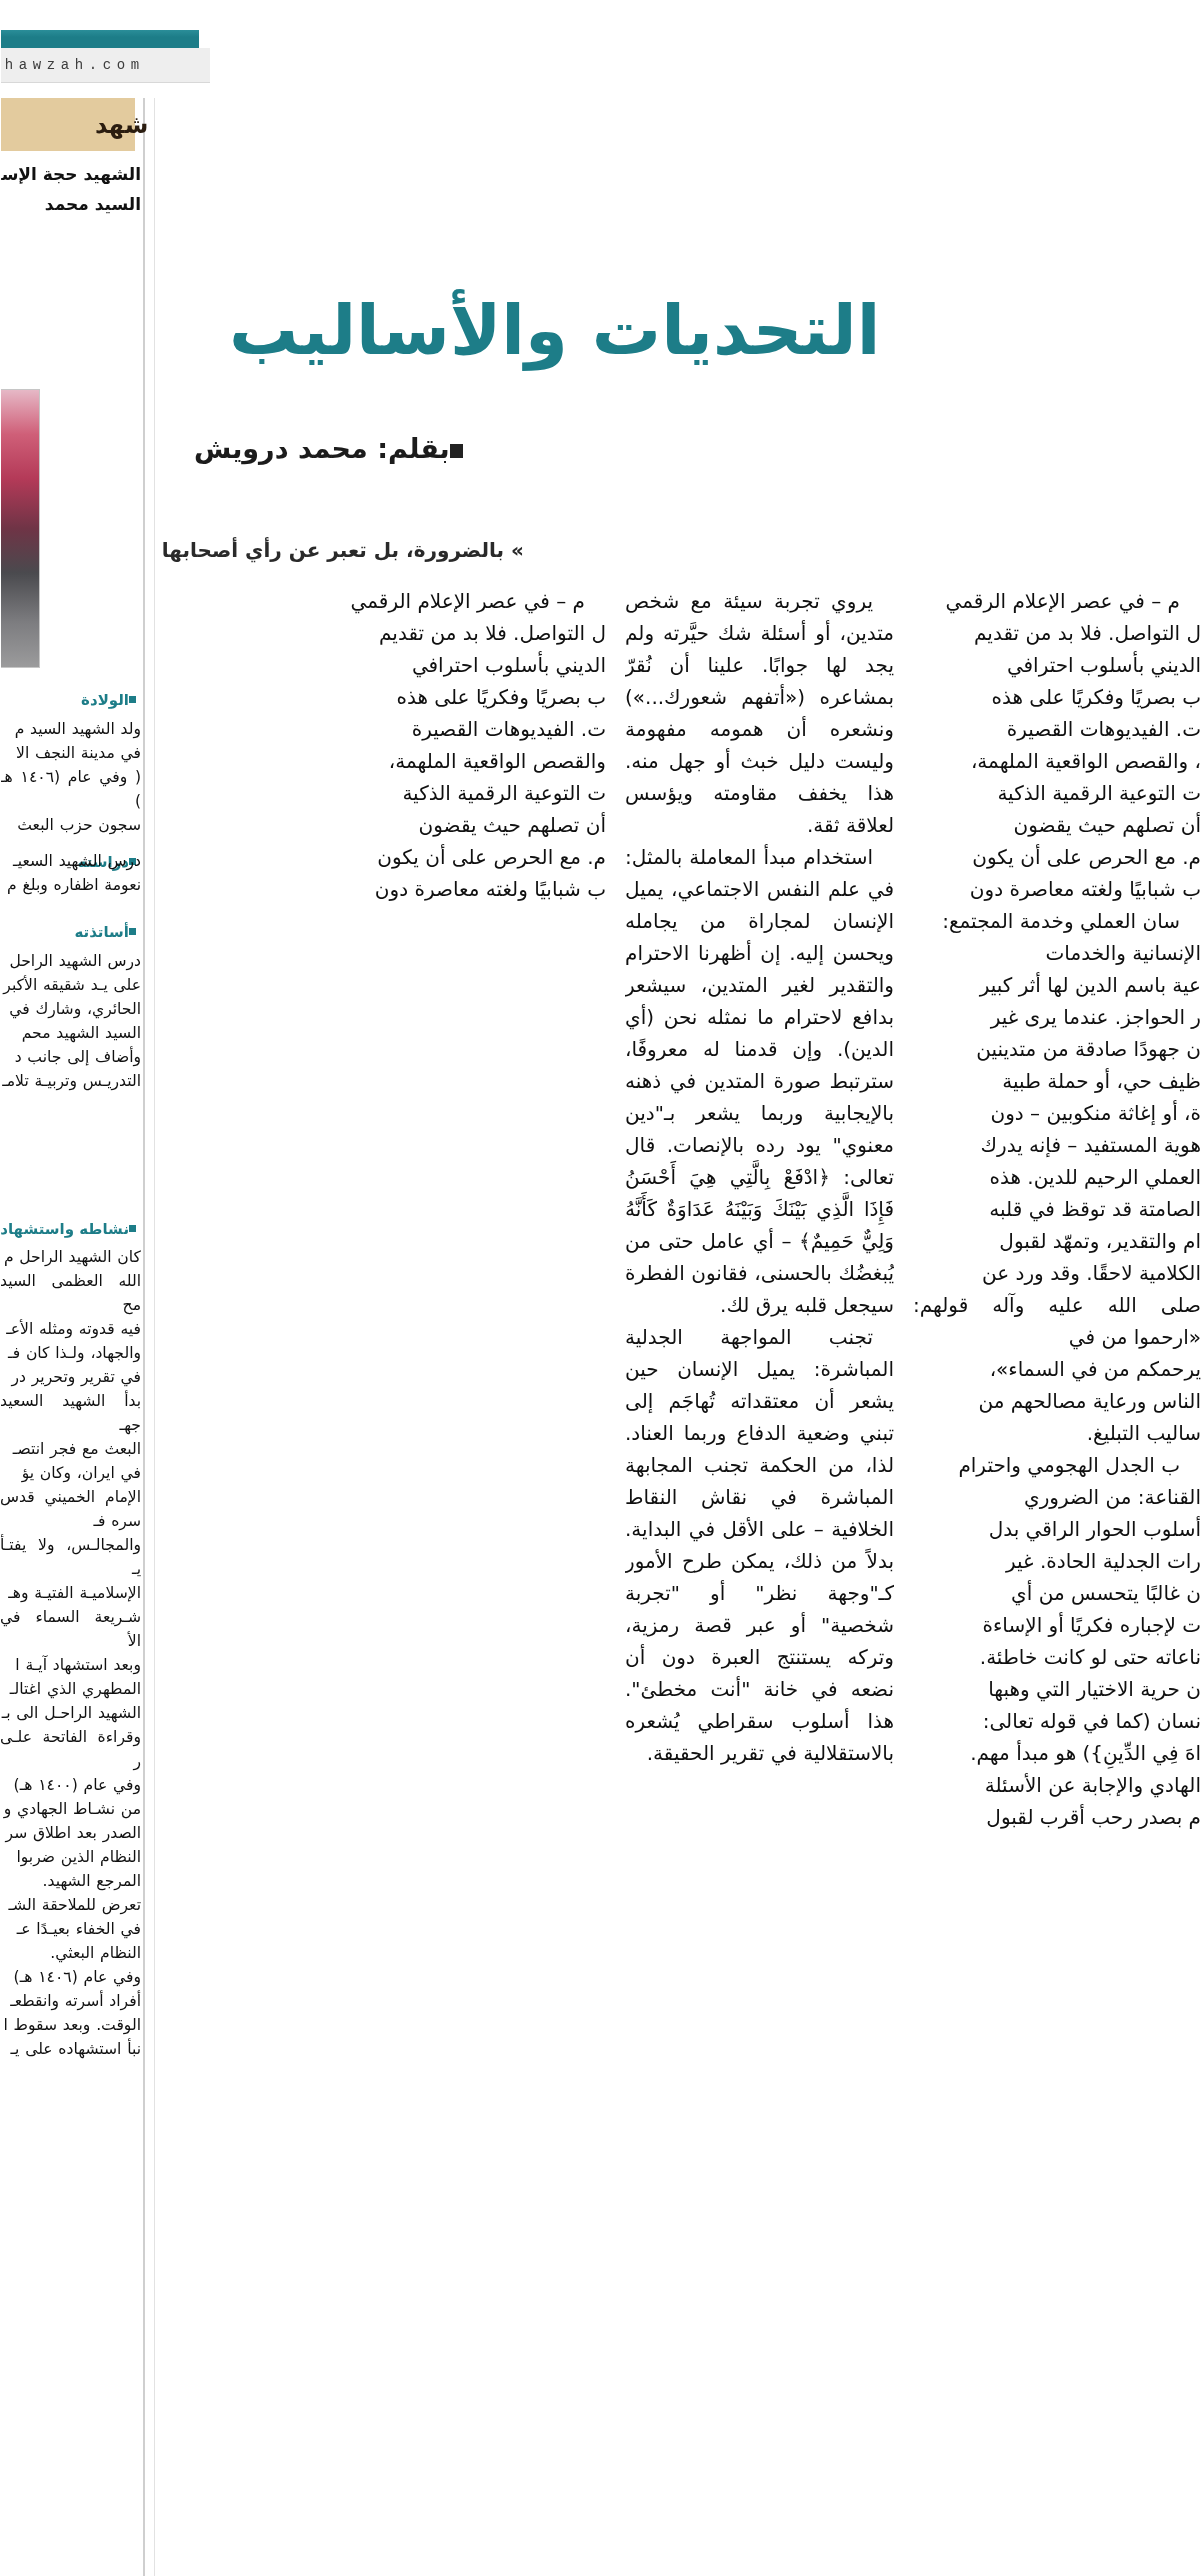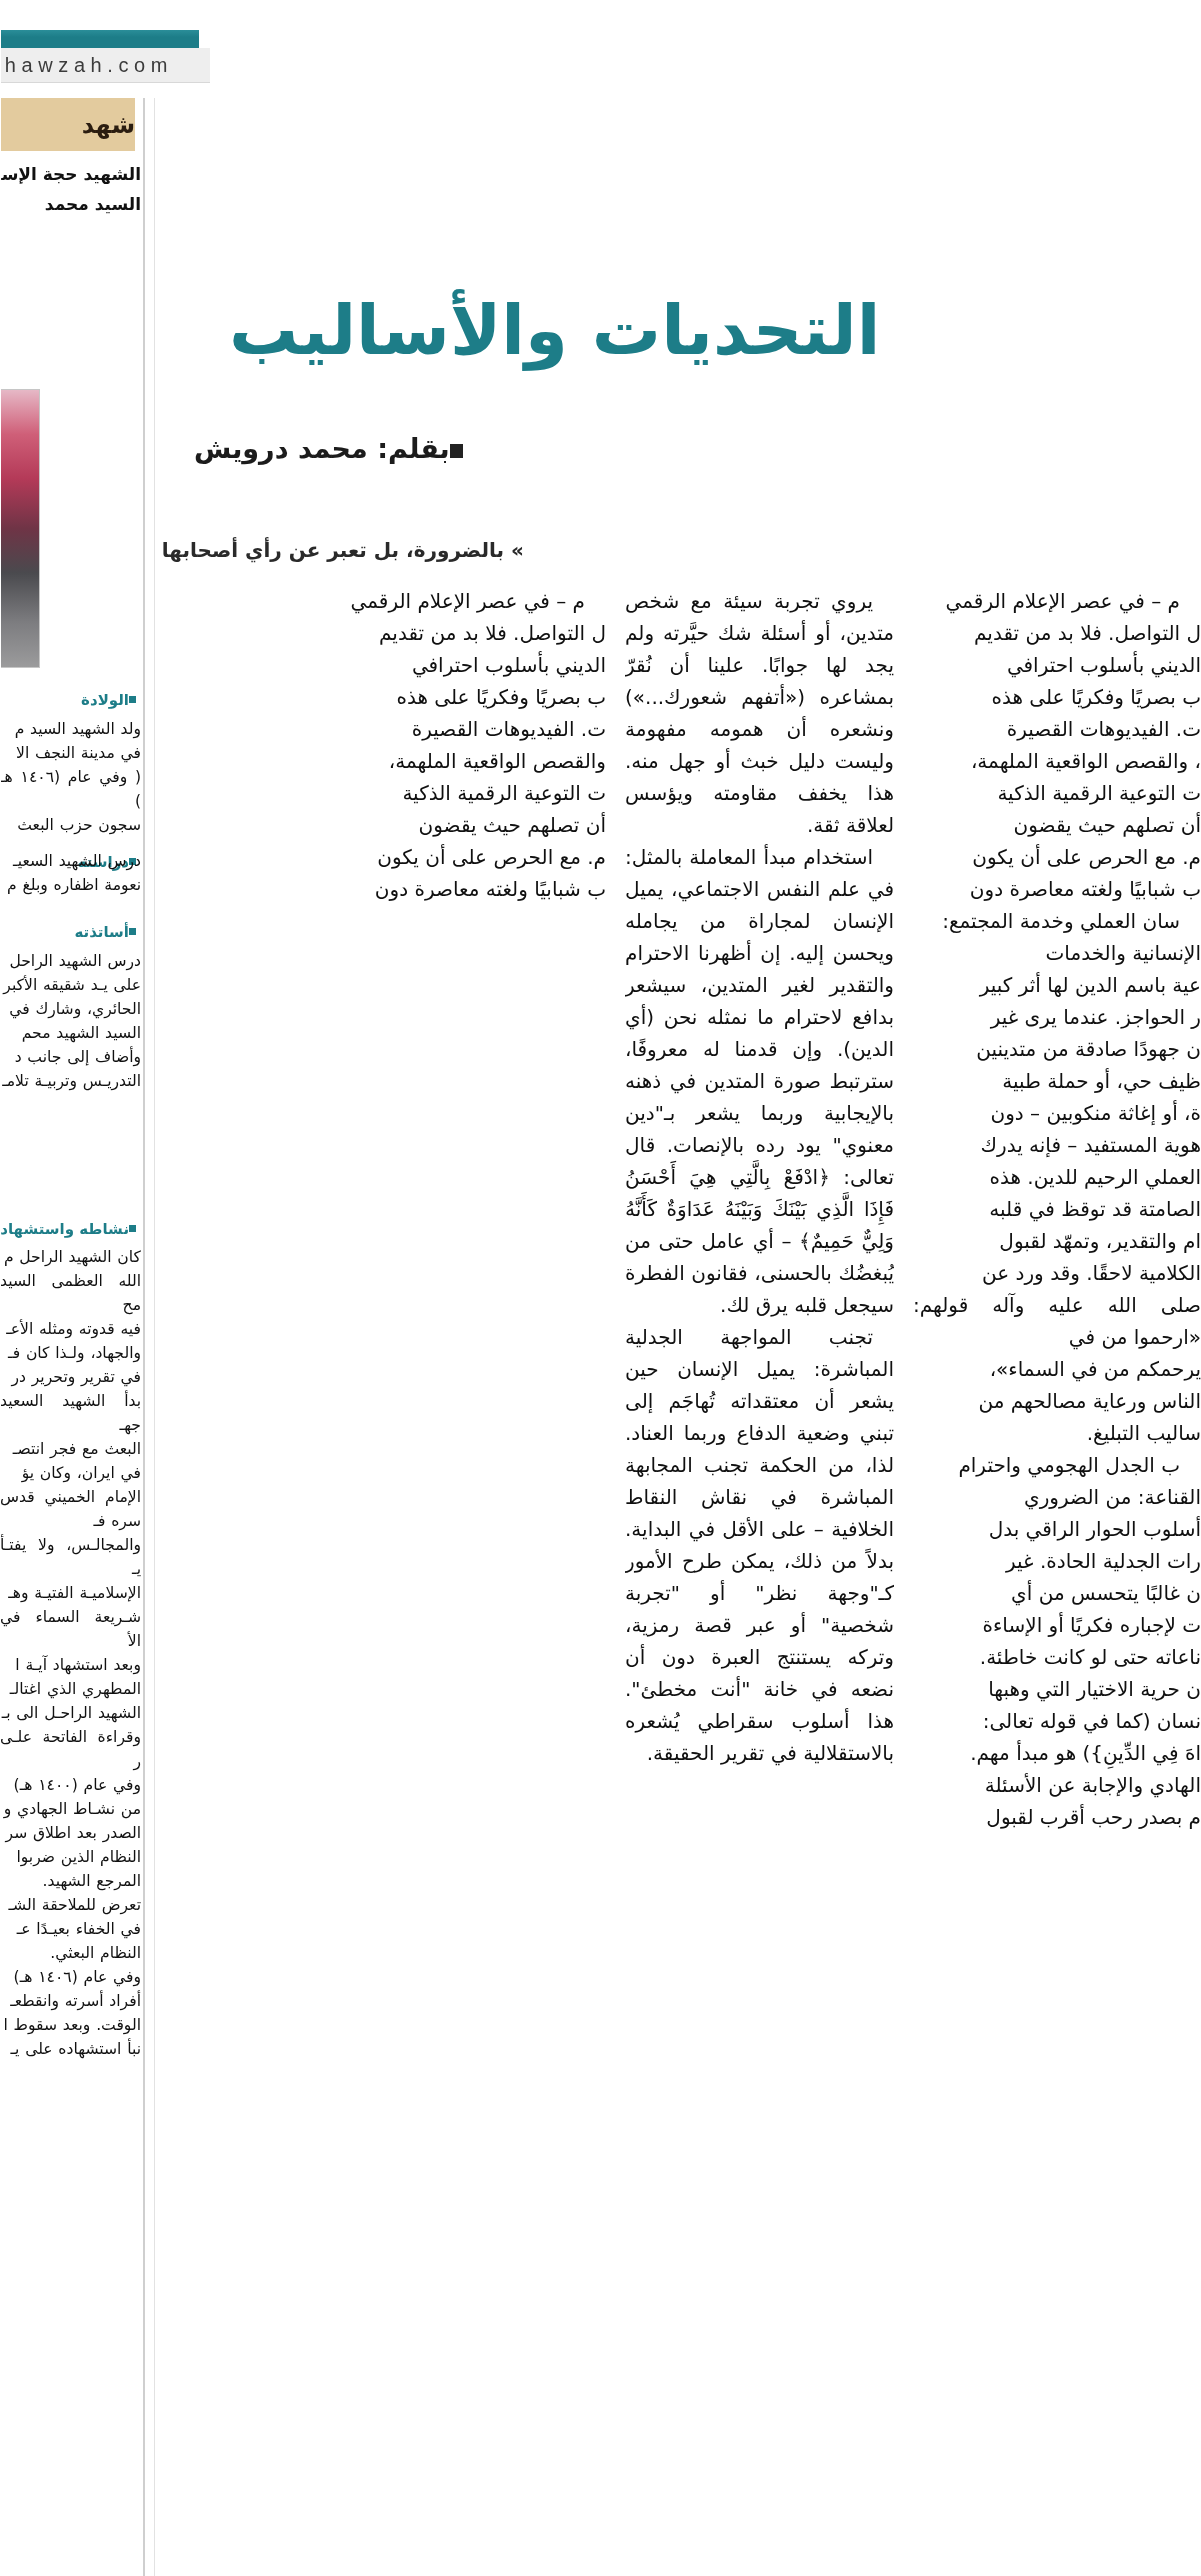--- a/index.html
+++ b/index.html
@@ -12,33 +12,33 @@
 
   
   #topband{position:absolute;left:0;top:0;width:1202px;height:30px;background:#ffffff;}
   #tealbar{position:absolute;left:0;top:30px;width:199px;height:17.6px;background:#1d7d88;}
   #tealbar .sheen{position:absolute;left:0;top:0;width:100%;height:7.2px;
      background:linear-gradient(to bottom,#2a8e99,#1d7d88);}
   #watermark{position:absolute;left:0;top:48px;width:210px;height:34px;
      background:#eeeeee;border-bottom:0.8px solid #d8d8d8;
      display:flex;align-items:center;justify-content:flex-end;}
   #watermark span{
-     font-family:Liberation Sans, sans-serif;
-     font-size:20px;letter-spacing:5.6px;color:#3c3c3c;direction:ltr;
+     font-family:Liberation Mono, monospace;
+     font-size:14px;letter-spacing:5.6px;color:#3c3c3c;direction:ltr;
      padding-left:4.8px;white-space:nowrap;}
 
   
   .vrule{position:absolute;background:#cfcfcf;width:1.6px;}
   #vrule-a{left:143px;top:98px;height:2478px;}
   #vrule-b{left:154px;top:98px;height:2478px;width:0.8px;background:#e2e2e2;}
 
   
   #sidebar{position:absolute;left:0;top:98px;width:141px;height:2478px;background:#fff;}
   #sb-tanbox{position:absolute;left:0;top:0;width:135px;height:53px;background:#e3cb9e;
-     display:flex;align-items:center;}
+     display:flex;align-items:center;justify-content:flex-end;}
   #sb-tanbox .ttl{font-family:"DejaVu Sans",sans-serif;font-weight:700;font-size:24px;color:#2b1d10;
      padding-left:95px;white-space:nowrap;}
   .sb-name{position:absolute;right:0;width:141px;text-align:right;padding-left:4.8px;
      font-weight:700;font-size:17px;color:#111;white-space:nowrap;}
   #sb-name1{top:66px;}
   #sb-name2{top:96px;}
   #sb-photo{position:absolute;left:-77px;top:291px;width:115px;height:277px;
      background:linear-gradient(to bottom,#e6b8c6 0%,#cf5f78 16%,#b43a58 32%,#6f3446 50%,#4a4a4e 66%,#7d7d80 84%,#9b9b9c 100%);
      border:0.8px solid #c6c6c6;}
   .sb-head{position:absolute;width:141px;text-align:right;font-weight:700;font-size:15px;

